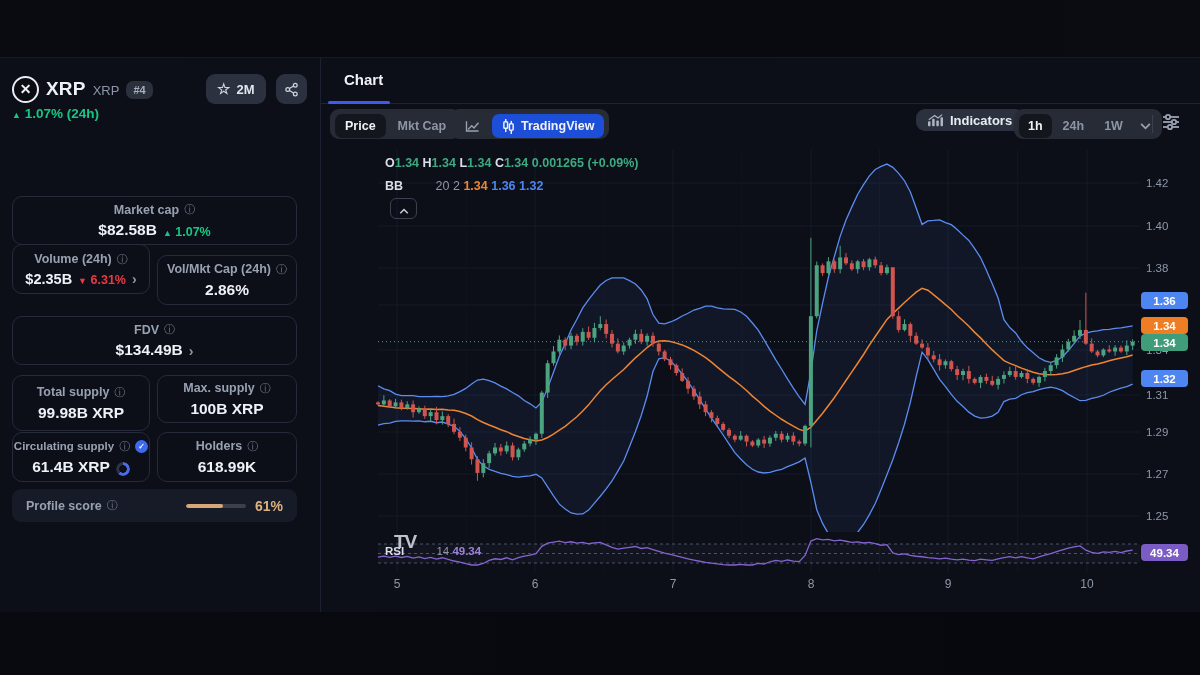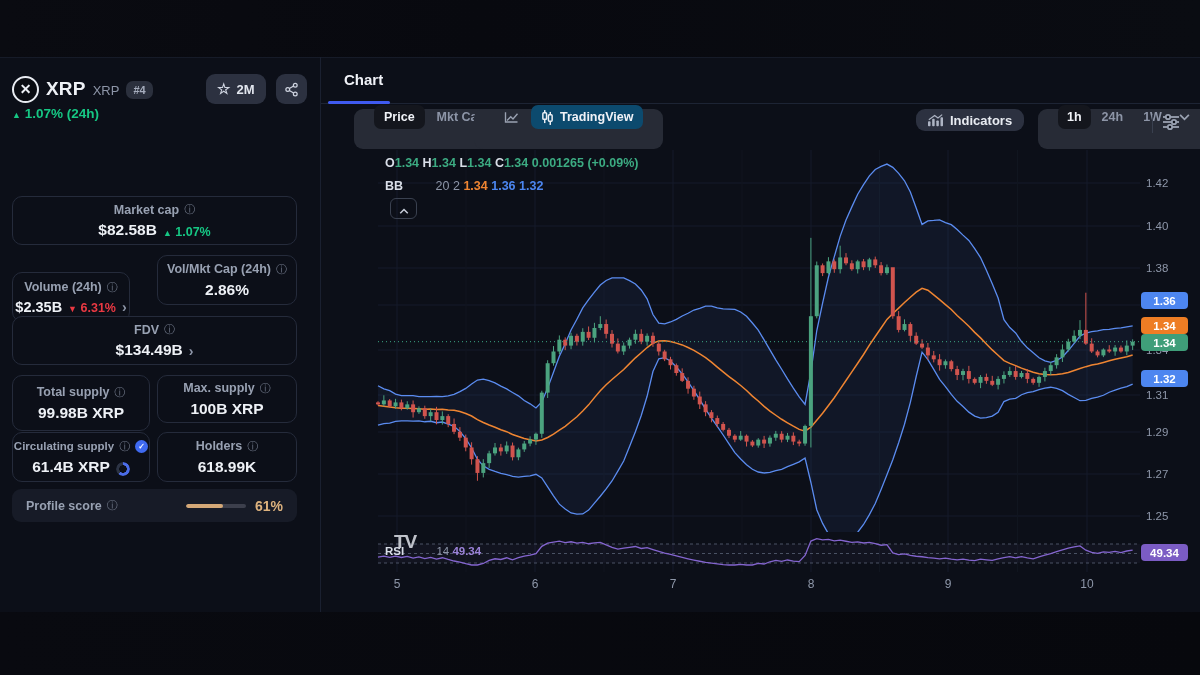--- a/index.html
+++ b/index.html
@@ -50,25 +50,25 @@
   .score-track { width:60px; height:4px; border-radius:2px; background:#3c3f4c; overflow:hidden;}
   .score-fill { height:4px; border-radius:2px; background:#d4a877;}
   .score-val { color:#ddb27e; font-size:14px; font-weight:bold;}
 
   
   #tab-row { left:321px; top:57px; width:879px; height:47px; border-bottom:1px solid #1d2434;}
   #tab-chart { position:absolute; left:23px; top:14px; color:#f0f2f7; font-size:15px; font-weight:bold; cursor:pointer;}
   #tab-underline { position:absolute; left:7px; top:44px; width:62px; height:3px; background:#3f5af0; border-radius:2px;}
 
   .seg-group { position:absolute; height:30px; background:#272b36; border-radius:9px;
-    display:flex; align-items:flex-end; padding:20px; gap:2px;margin-left:24px;}
+    display:flex; align-items:flex-start; padding:5px; gap:2px;}
   .seg { height:24px; border-radius:7px; display:flex; align-items:center; padding:0 10px;
     font-size:12.5px; font-weight:bold; color:#8d95a7; cursor:pointer; gap:6px;}
   .seg.active-dark { background:#14161d; color:#f0f2f7;}
-  .seg.active-lite { background:#0c4a6e; color:#f0f2f7;}
+  .seg.active-lite { background:#1d4ed8; color:#f0f2f7;}
   .icon-gray { color:#9aa2b2; display:flex; align-items:center;}
   #indicators-btn { position:absolute; left:916px; top:109px; height:22px; background:#2c3140;
     border-radius:9px; display:flex; align-items:center; gap:7px; padding:0 12px;
     color:#e8ebf1; font-size:13px; font-weight:bold; cursor:pointer;}
   #tf-group { left:1014px; top:109px;}
   .tf { padding:0 9px;}
   #tf-divider { position:absolute; left:1152px; top:115px; width:1px; height:18px; background:#39404f;}
   #tune-btn { position:absolute; left:1160px; top:111px; cursor:pointer;}
 
   
@@ -127,21 +127,21 @@
     <div class="card-label">
         <span>Market cap</span>
         <span class="info">ⓘ</span>
       </div>
     <div class="card-value">
         <span>$82.58B</span>
       <span class="chg up"><span class="tri-up">▲</span> <span>1.07%</span></span>
       </div>
   </div>
 
-  <div class="card" style="left:12px;top:272px;width:118px;height:50px">
+  <div class="card" style="left:12px;top:244px;width:138px;height:50px">
     <div class="card-label">
         <span>Volume (24h)</span>
         <span class="info">ⓘ</span>
       </div>
     <div class="card-value" style="font-size:14.5px;">
         <span>$2.35B</span>
       <span class="chg dn"><span class="tri-dn">▼</span> <span>6.31%</span></span>
       <span class="chev-r">›</span>
       </div>
   </div>

